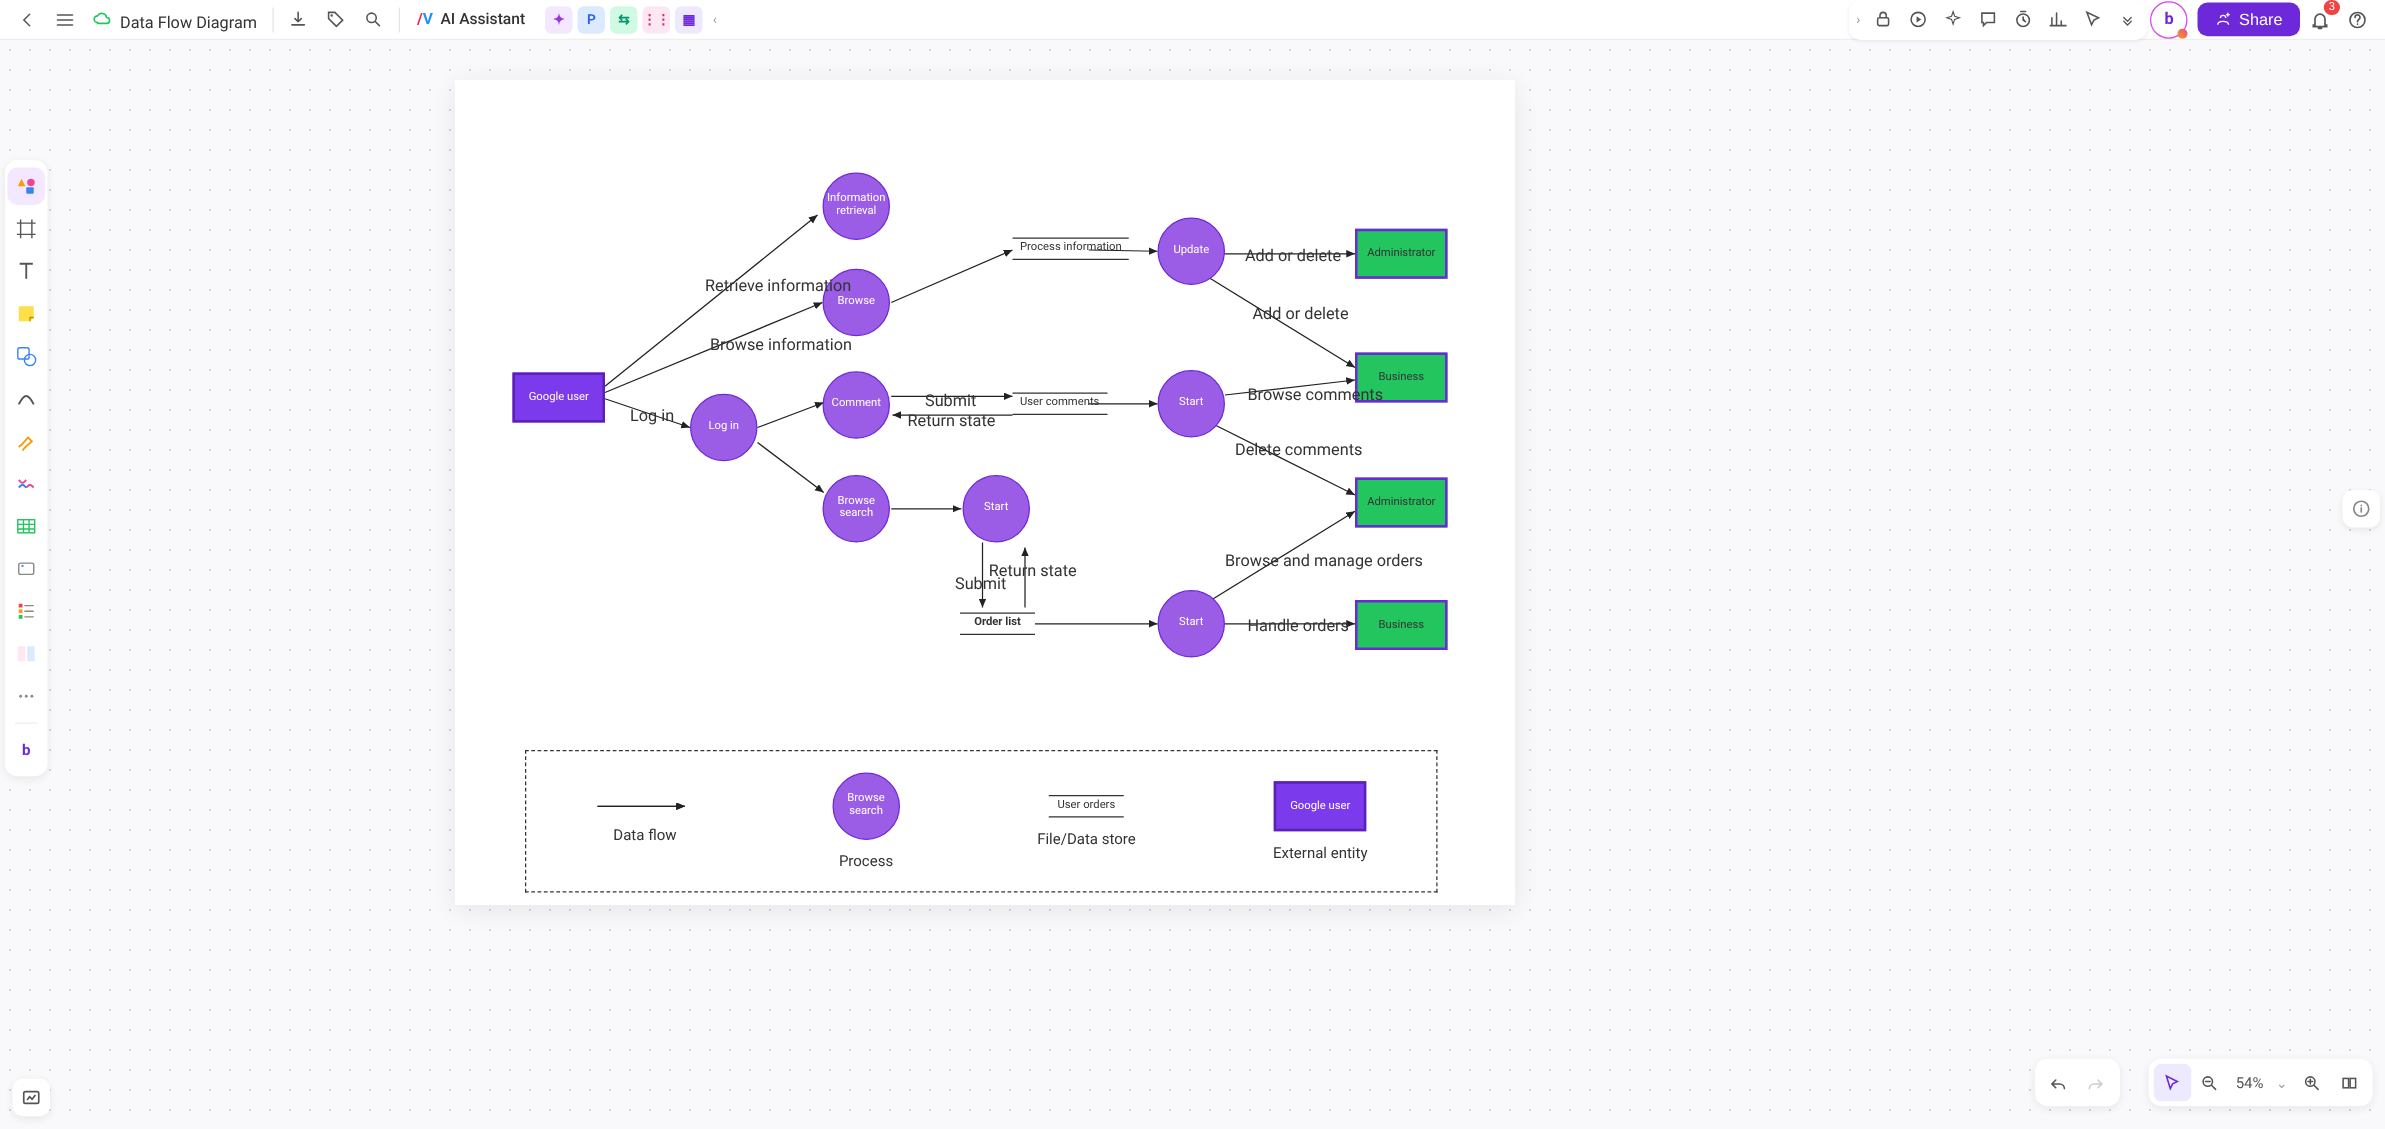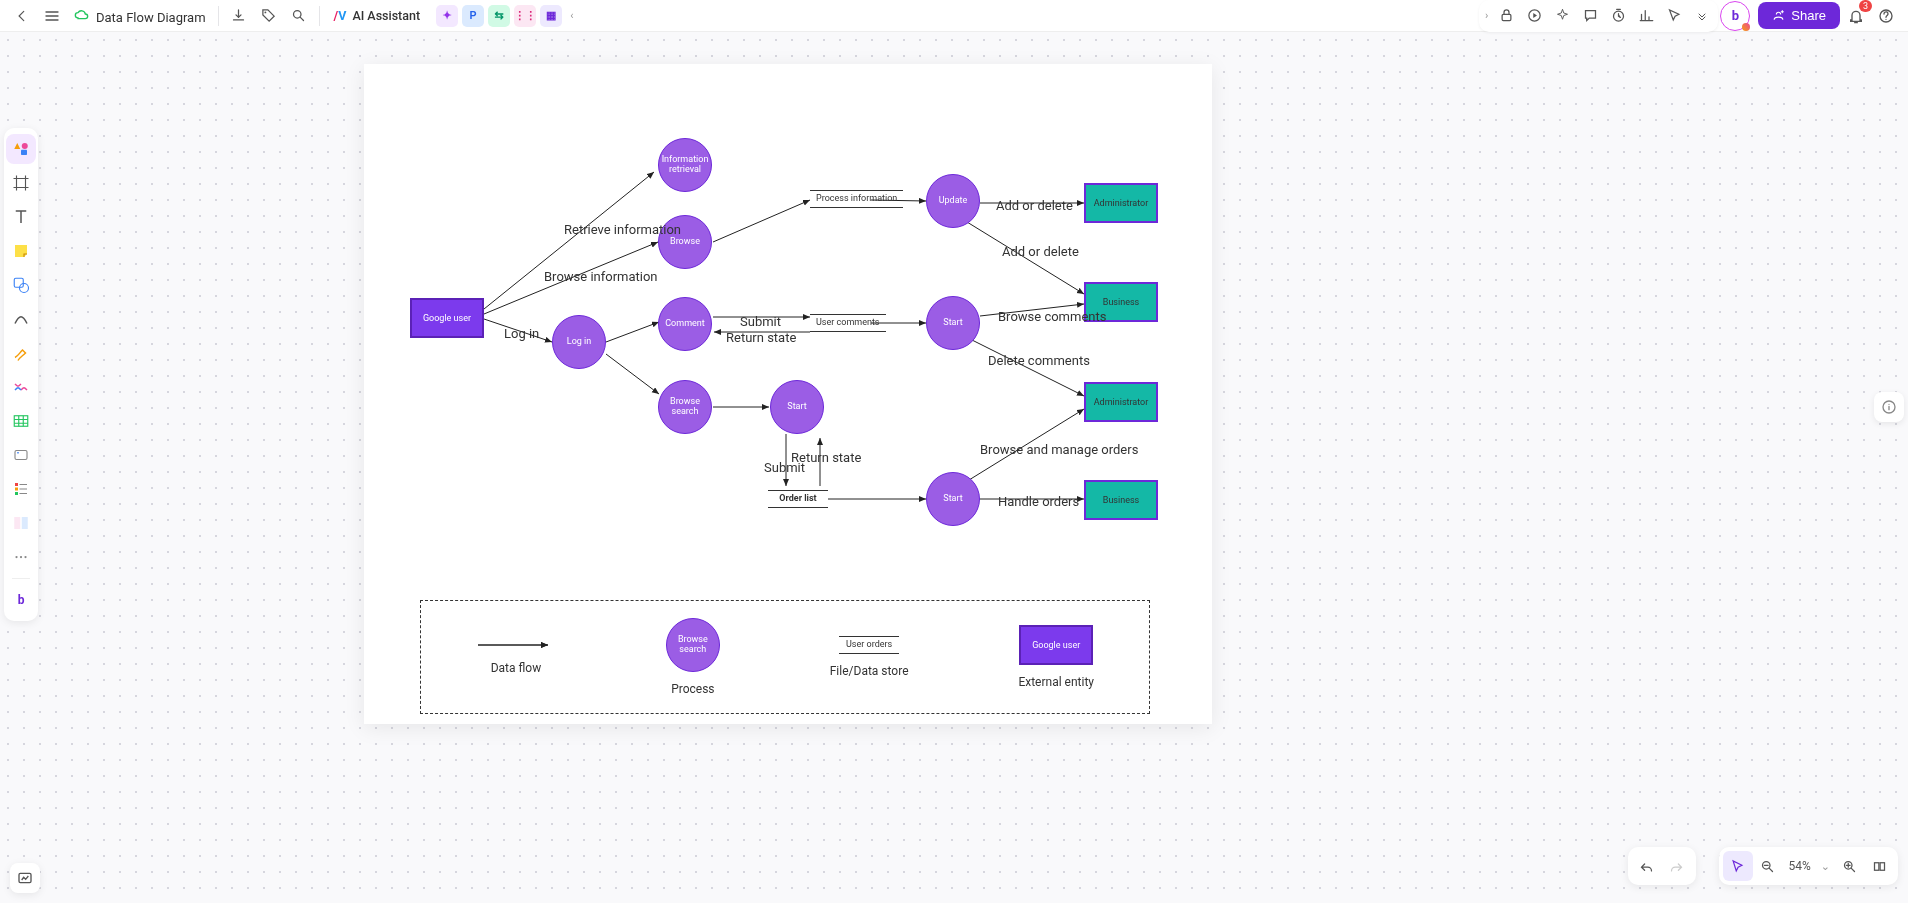--- a/index.html
+++ b/index.html
@@ -59,21 +59,21 @@
   
   .right-info { position:absolute; right:4px; top:360px; width:30px; height:30px; background:#fff; border-radius:8px; box-shadow:0 2px 6px rgba(0,0,0,0.08); display:flex; align-items:center; justify-content:center; color:#888; z-index:10; cursor:pointer;}
 
   
   .document { position:absolute; left:364px; top:32px; width:848px; background:#fff; box-shadow:0 4px 20px rgba(0,0,0,0.08); z-index:5;}
   .doc-header { height:42px; display:flex; align-items:center; justify-content:center; font-size:22px; font-weight:600; color:#333; border-bottom:1px solid transparent; background:#f3f3f6;}
   .doc-canvas { position:relative; height:660px; background:#fff;}
 
   .process { position:absolute; width:54px; height:54px; border-radius:50%; background:#9b5de5; border:1.5px solid #6d28d9; color:#fff; font-size:9px; display:flex; align-items:center; justify-content:center; text-align:center; line-height:1.1; padding:4px;}
   .datastore { position:absolute; min-width:60px; border-top:1.5px solid #333; border-bottom:1.5px solid #333; font-size:9px; color:#333; text-align:center; padding:3px 6px; line-height:1.1;}
-  .entity { position:absolute; width:74px; height:40px; background:#14b8a6; border:2px solid #6d28d9; display:flex; align-items:center; justify-content:center; font-size:9px; color:#333;}
+  .entity { position:absolute; width:74px; height:40px; background:#22c55e; border:2px solid #6d28d9; display:flex; align-items:center; justify-content:center; font-size:9px; color:#333;}
   .entity.primary { background:#7c3aed; color:#fff; border-color:#5b21b6;}
   .edge-label { position:absolute; font-size:13px; color:#333; background:transparent; white-space:nowrap;}
 
   .legend { position:absolute; left:56px; bottom:10px; width:730px; height:114px; border:1.5px dashed #333; display:flex; align-items:center; justify-content:space-around;}
   .legend-col { display:flex; flex-direction:column; align-items:center; gap:10px;}
   .legend-label { font-size:12px; color:#333;}
   .legend .process { position:relative;}
   .legend .datastore{ position:relative;}
   .legend .entity{ position:relative;}
 
@@ -437,21 +437,21 @@
         </div>
       <div class="process" style="left:562px; top:408px;">
           <span>Start</span>
         </div>
 
       <div class="datastore" style="left:446px; top:126px;"><span>Process information</span></div>
       <div class="datastore" style="left:446px; top:250px;"><span>User comments</span></div>
       <div class="datastore" style="left:404px; top:426px;font-weight:bold;"><span>Order list</span></div>
 
       <div class="edge-label" style="left:188px; top:158px;padding-left:12px;">Retrieve information</div>
-      <div class="edge-label" style="left:180px; top:205px;">Browse information</div>
+      <div class="edge-label" style="left:204px; top:205px;">Browse information</div>
       <div class="edge-label" style="left:140px; top:262px;">Log in</div>
       <div class="edge-label" style="left:376px; top:250px;">Submit</div>
       <div class="edge-label" style="left:362px; top:266px;">Return state</div>
       <div class="edge-label" style="left:427px; top:386px;">Return state</div>
       <div class="edge-label" style="left:400px; top:396px;">Submit</div>
       <div class="edge-label" style="left:632px; top:134px;">Add or delete</div>
       <div class="edge-label" style="left:638px; top:180px;">Add or delete</div>
       <div class="edge-label" style="left:634px; top:245px;">Browse comments</div>
       <div class="edge-label" style="left:624px; top:289px;">Delete comments</div>
       <div class="edge-label" style="left:616px; top:378px;text-align:right;">Browse and manage orders</div>

